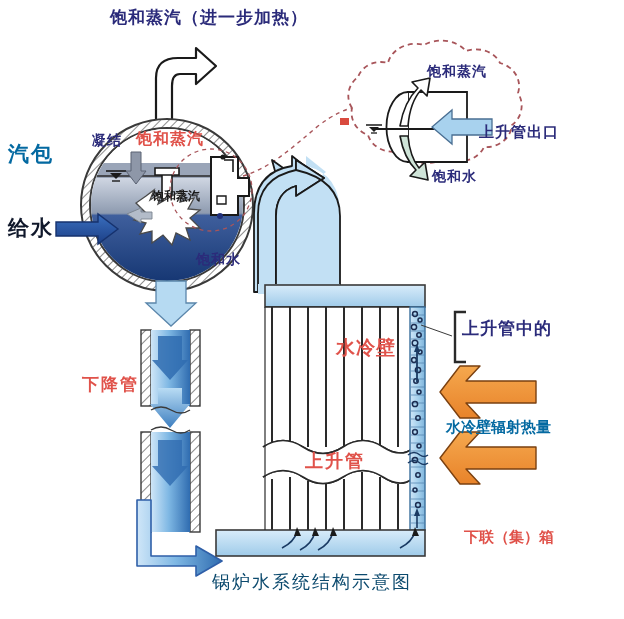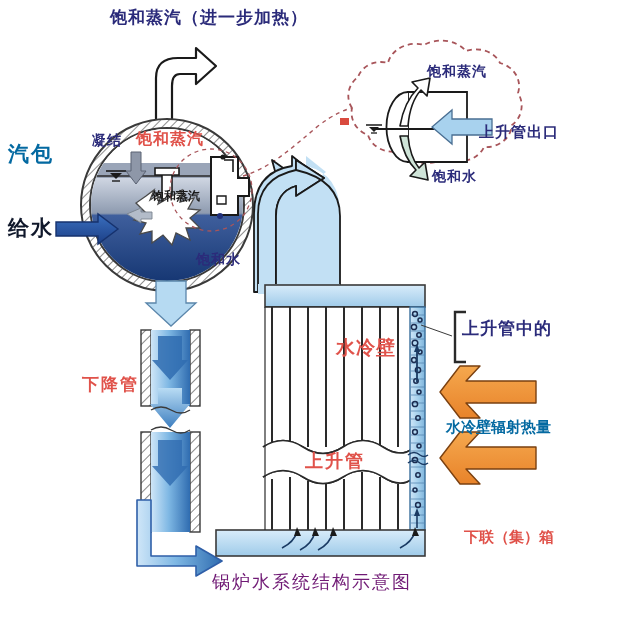--- a/index.html
+++ b/index.html
@@ -9,21 +9,21 @@
     font-family:"DejaVu Sans","Liberation Sans",sans-serif;
   }
   #stage{position:absolute;left:0;top:0;width:572px;height:619px;}
   svg#diagram{position:absolute;left:0;top:0;width:624px;height:619px;display:block;}
 
   .lbl{position:absolute;white-space:nowrap;font-weight:bold;line-height:1.15;}
   .lbl-navy{color:#2b2b7a;}
   .lbl-red{color:#e0524a;}
   .lbl-green{color:#0f172a;}
   .lbl-pink{color:#0369a1;}
-  .lbl-cap{color:#701a75;font-weight:normal;}
+  .lbl-cap{color:#0c4a6e;font-weight:normal;}
 
   #label-saturated-steam-top{left:110px;top:8px;font-size:17px;letter-spacing:1px;}
   #label-drum{left:8px;top:142px;font-size:21px;letter-spacing:2px;}
   #label-feedwater{left:8px;top:216px;font-size:21px;letter-spacing:2px;}
   #label-condensate{left:92px;top:132px;font-size:14px;letter-spacing:1px;}
   #label-sat-steam-drum{left:136px;top:130px;font-size:16px;letter-spacing:1px;}
   #label-sat-water-drum{left:196px;top:251px;font-size:14px;letter-spacing:1px;}
   #label-burst{left:152px;top:190px;font-size:12px;color:#1a1a1a;font-weight:bold;
     width:46px;text-align:center;line-height:1.0;letter-spacing:0px;}
 

